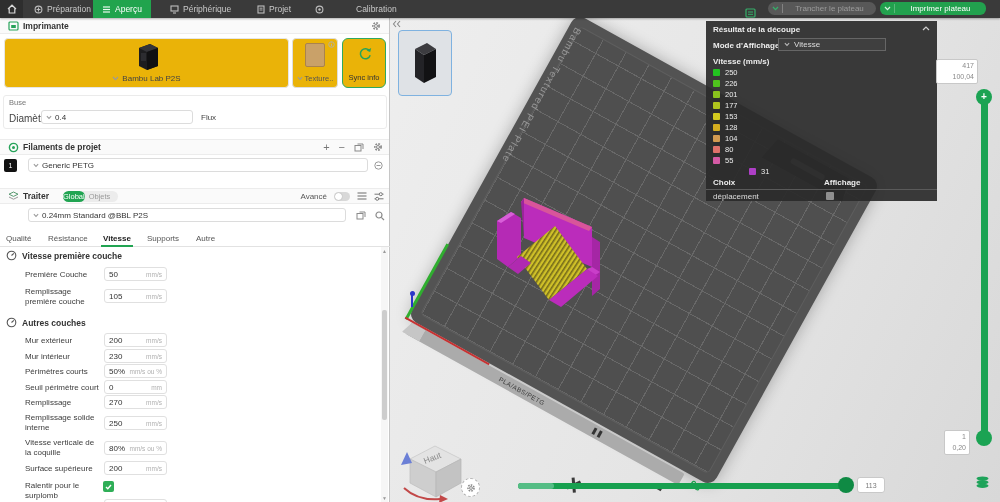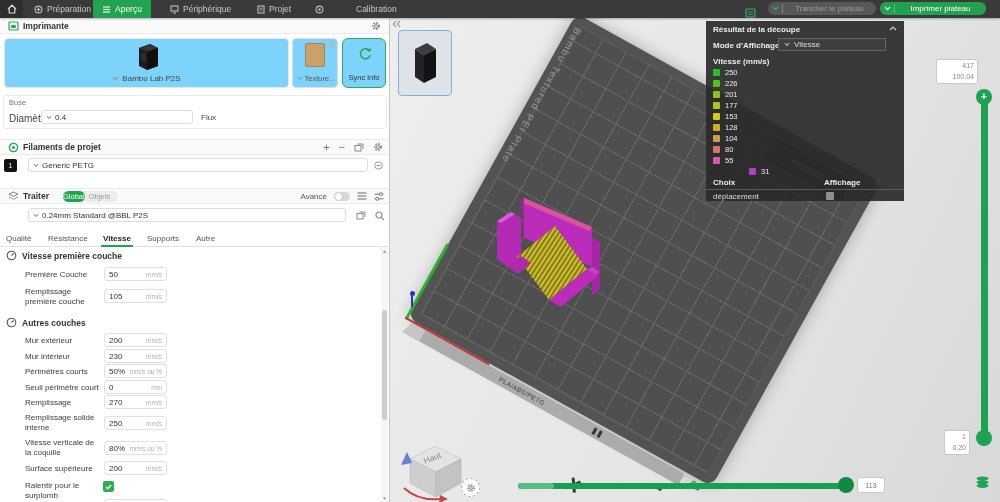--- a/index.html
+++ b/index.html
@@ -19,21 +19,21 @@
   .tb-pill .chev{display:flex;align-items:center;justify-content:center;width:14px;height:13px;}
   .tb-pill .sep{width:1px;height:9px;background:rgba(255,255,255,.25);}
   
   .lpanel{position:absolute;left:0;top:18px;width:390px;bottom:0;background:#fff;
           border-right:1px solid #c6c6c6;z-index:50;font-size:8px;color:#444;}
   .sechead{position:absolute;left:0;right:0;height:16px;background:#fafafa;
            border-top:1px solid #ececec;border-bottom:1px solid #ececec;
            display:flex;align-items:center;}
   .sechead .ttl{font-weight:bold;font-size:8.5px;color:#333;margin-left:4px;}
   .icn{display:inline-flex;align-items:center;justify-content:center;}
-  .card{position:absolute;background:#7dd3fc;border:1px solid #e6e6e6;border-radius:4px;}
+  .card{position:absolute;background:#eab308;border:1px solid #e6e6e6;border-radius:4px;}
   .combo{position:absolute;height:14px;border:1px solid #dcdcdc;border-radius:3px;background:#fff;
          display:flex;align-items:center;padding:0 4px;gap:3px;font-size:8px;color:#333;}
   .pill-g{background:#21a452;color:#fff;border-radius:8px;padding:1px 0;font-size:7.5px;position:relative;z-index:2;}
   .pill-o{background:#ececec;color:#9a9a9a;border-radius:8px;padding:1px 8px 1px 12px;font-size:7.5px;margin-left:-8px;z-index:1;}
   .toggle{width:16px;height:9px;border-radius:5px;background:#d8d8d8;position:relative;}
   .toggle::after{content:"";position:absolute;left:1px;top:1px;width:7px;height:7px;border-radius:50%;background:#fff;box-shadow:0 0 1px rgba(0,0,0,.4);}
   .ptab{position:absolute;top:0;font-size:8px;color:#555;}
   .ptab.active{font-weight:bold;color:#222;}
   .ptab.active::after{content:"";position:absolute;left:-2px;right:-2px;bottom:-4px;height:2px;background:#21a452;}
   .params{position:absolute;left:0;right:0;top:229px;bottom:0;overflow:hidden;}
@@ -61,21 +61,21 @@
               letter-spacing:1.5px;color:#979797;z-index:3;}
   .plate-tab{position:absolute;top:12px;right:24px;width:92px;height:24px;background:#282828;
              clip-path:polygon(6% 0,94% 0,100% 100%,0 100%);}
   .plate-tab::after{content:"";position:absolute;left:27px;top:9px;width:38px;height:6px;background:#626262;border-radius:3px;}
   .plate-strip{position:absolute;left:6px;bottom:-15px;width:312px;height:13px;background:#ababab;
                border-radius:2px;display:flex;align-items:center;}
   .plate-strip::before{content:"";position:absolute;left:-4px;top:0;width:20px;height:13px;background:#c6c6c6;
                clip-path:polygon(22% 0,100% 0,100% 100%,0 100%);}
   .axis-green{position:absolute;left:-2px;bottom:-2px;width:2.5px;height:86px;background:#2fae2f;}
   .axis-red{position:absolute;left:-2px;bottom:-2px;width:96px;height:2.5px;background:#c63232;}
-  .legend{position:absolute;left:316px;top:3px;width:198px;height:180px;background:rgba(42,42,42,.92);
+  .legend{position:absolute;left:316px;top:3px;width:231px;height:180px;background:rgba(42,42,42,.92);
           z-index:30;color:#ececec;}
   .lg-row{position:absolute;left:7px;display:flex;align-items:center;gap:5px;font-size:7.5px;}
   .lg-sw{width:7px;height:7px;border-radius:1px;flex:0 0 auto;}
   .vslider-track{position:absolute;left:591px;top:79px;width:7px;height:343px;background:#1ba353;border-radius:3px;z-index:35;}
   .vhandle{position:absolute;width:16px;height:16px;border-radius:50%;background:#1ba353;z-index:36;
            display:flex;align-items:center;justify-content:center;color:#fff;font-size:10px;font-weight:bold;line-height:0;}
   .tipbox{position:absolute;background:#fff;border:1px solid #c8c8c8;border-radius:2px;z-index:36;
           font-size:7px;color:#8a8a8a;text-align:right;padding:1px 3px;line-height:1.5;}
   .hslider{position:absolute;left:128px;top:465px;width:333px;height:6px;background:#17a04f;border-radius:3px;z-index:35;}
   .hslider .seg{position:absolute;left:0;top:0;width:36px;height:6px;background:#55bd85;border-radius:3px;}

